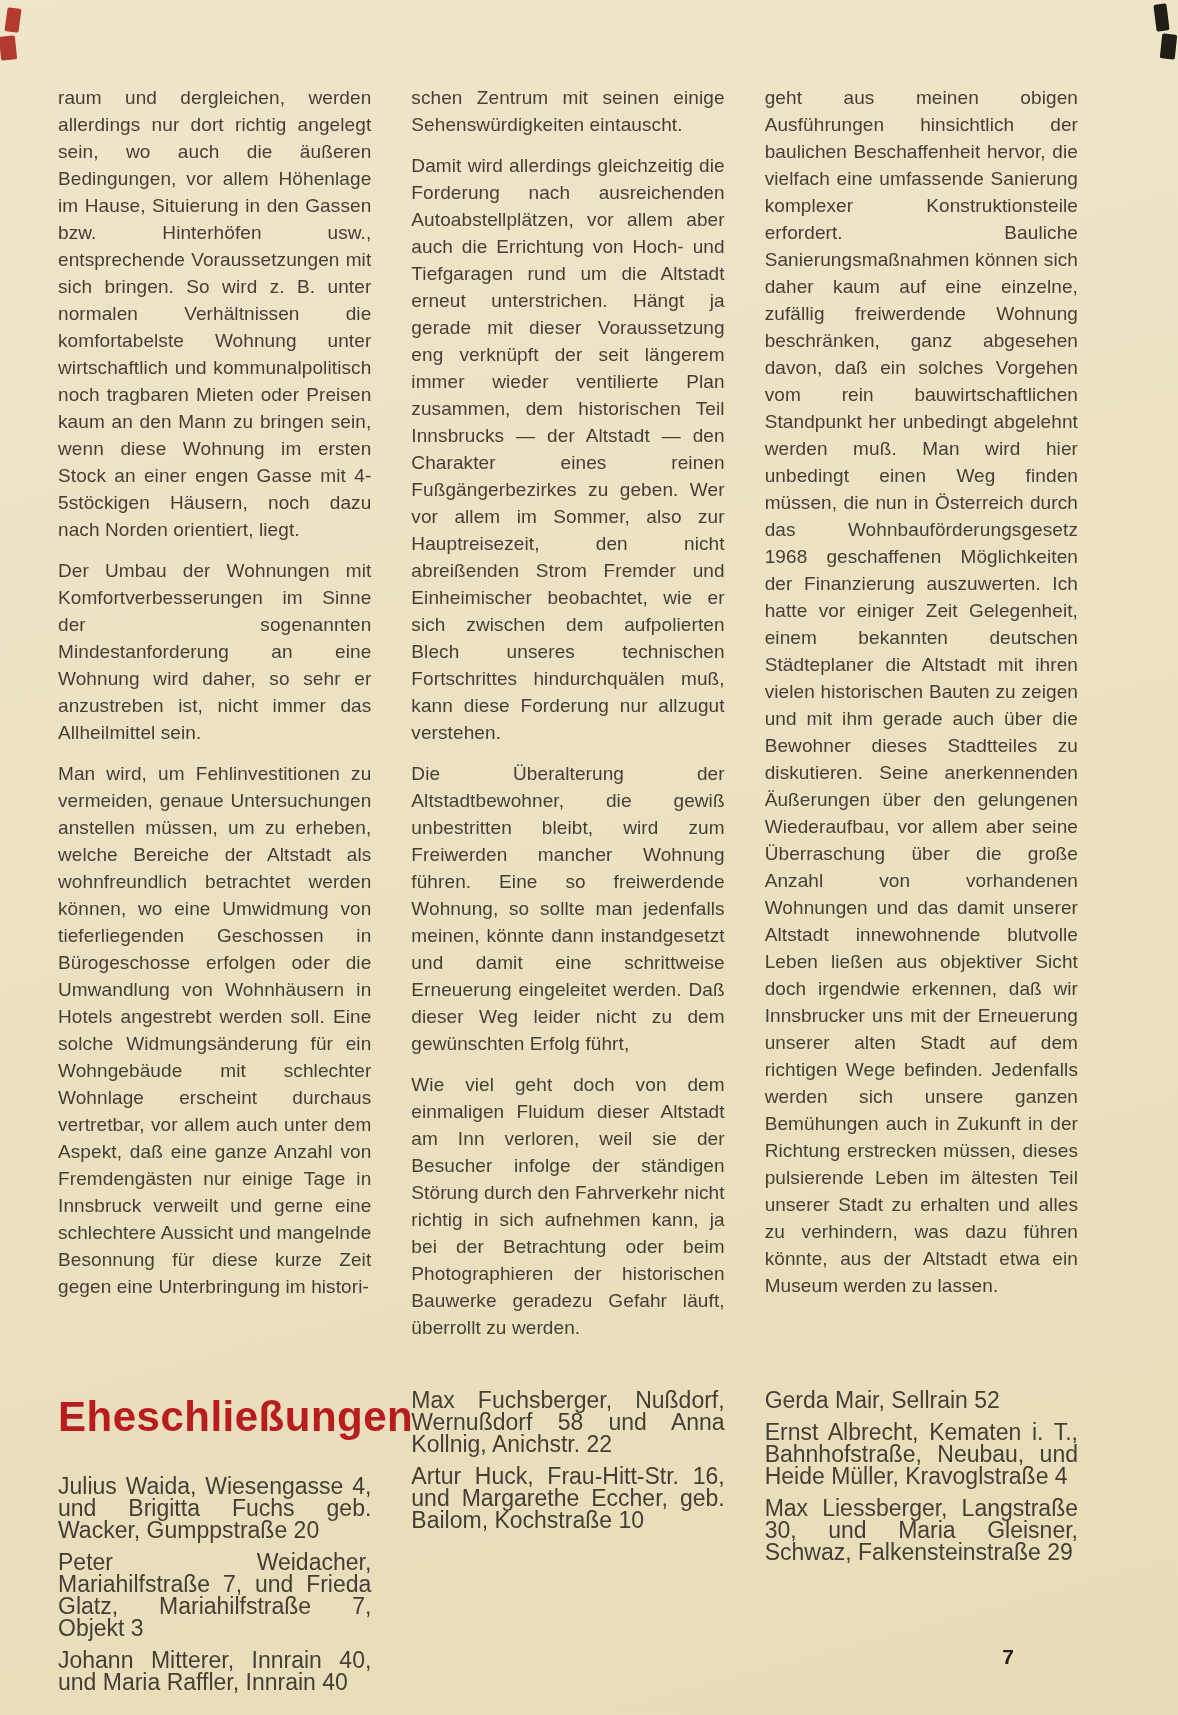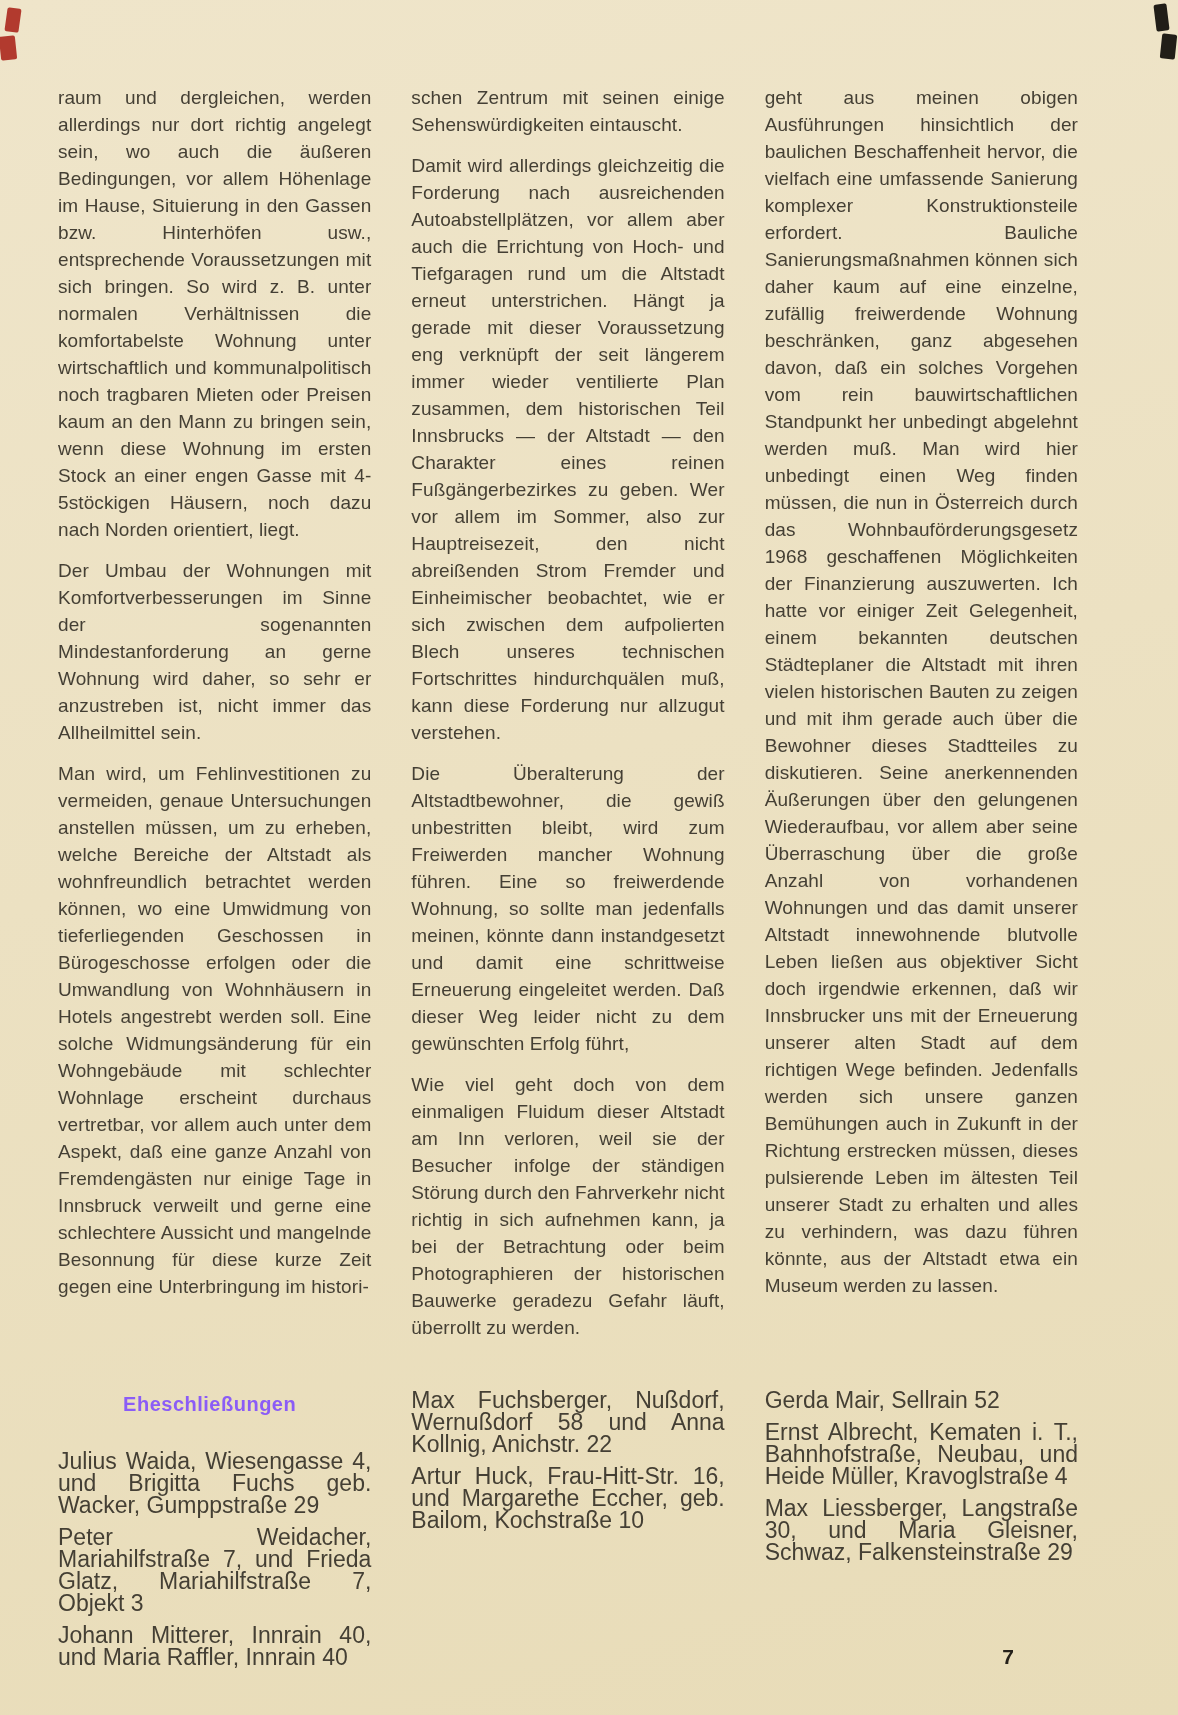--- a/index.html
+++ b/index.html
@@ -18,21 +18,21 @@
     text-align:justify;text-justify:inter-word;
     margin:0 0 14px 0;letter-spacing:.1px;
   }
   h1.section-title{
     font-size:45px;font-weight:700;color:#16130e;
     text-align:center;letter-spacing:1.5px;
     margin:44px 0 0 0;
   }
   .registry{margin-top:34px;}
   h2.subsection-title{
-    font-size:20px;font-weight:700;color:#8b5cf6;
+    font-size:42px;font-weight:700;color:#b91c1c;
     text-align:center;margin:4px 10px 34px 0;letter-spacing:.5px;
   }
   p.entry{
     font-size:23px;line-height:22px;
     text-align:justify;text-justify:inter-word;
     margin:0 0 10px 0;
   }
   .page-number{
     position:absolute;right:164px;bottom:46px;
     font-size:21px;font-weight:700;color:#25211a;
@@ -49,39 +49,39 @@
 <div class="mark red-1" style="background: rgb(178, 58, 46);"></div>
 <div class="mark red-2" style="background: rgb(178, 58, 46);"></div>
 <div class="mark black-1" style="background: rgb(33, 30, 24);"></div>
 <div class="mark black-2" style="background: rgb(33, 30, 24);"></div>
 
 <div class="content">
 
   <div class="cols">
     <div class="col">
       <p class="body">raum und dergleichen, werden allerdings nur dort richtig angelegt sein, wo auch die äußeren Bedingungen, vor allem Höhenlage im Hause, Situierung in den Gassen bzw. Hinterhöfen usw., entsprechende Voraussetzungen mit sich bringen. So wird z. B. unter normalen Verhältnissen die komfortabelste Wohnung unter wirtschaftlich und kommunalpolitisch noch tragbaren Mieten oder Preisen kaum an den Mann zu bringen sein, wenn diese Wohnung im ersten Stock an einer engen Gasse mit 4-5stöckigen Häusern, noch dazu nach Norden orientiert, liegt.</p>
-      <p class="body">Der Umbau der Wohnungen mit Komfortverbesserungen im Sinne der sogenannten Mindestanforderung an gerne Wohnung wird daher, so sehr er anzustreben ist, nicht immer das Allheilmittel sein.</p>
+      <p class="body">Der Umbau der Wohnungen mit Komfortverbesserungen im Sinne der sogenannten Mindestanforderung an eine Wohnung wird daher, so sehr er anzustreben ist, nicht immer das Allheilmittel sein.</p>
       <p class="body">Man wird, um Fehlinvestitionen zu vermeiden, genaue Untersuchungen anstellen müssen, um zu erheben, welche Bereiche der Altstadt als wohnfreundlich betrachtet werden können, wo eine Umwidmung von tieferliegenden Geschossen in Bürogeschosse erfolgen oder die Umwandlung von Wohnhäusern in Hotels angestrebt werden soll. Eine solche Widmungsänderung für ein Wohngebäude mit schlechter Wohnlage erscheint durchaus vertretbar, vor allem auch unter dem Aspekt, daß eine ganze Anzahl von Fremdengästen nur einige Tage in Innsbruck verweilt und gerne eine schlechtere Aussicht und mangelnde Besonnung für diese kurze Zeit gegen eine Unterbringung im histori-</p>
     </div>
     <div class="col">
       <p class="body">schen Zentrum mit seinen einige Sehenswürdigkeiten eintauscht.</p>
       <p class="body">Damit wird allerdings gleichzeitig die Forderung nach ausreichenden Autoabstellplätzen, vor allem aber auch die Errichtung von Hoch- und Tiefgaragen rund um die Altstadt erneut unterstrichen. Hängt ja gerade mit dieser Voraussetzung eng verknüpft der seit längerem immer wieder ventilierte Plan zusammen, dem historischen Teil Innsbrucks — der Altstadt — den Charakter eines reinen Fußgängerbezirkes zu geben. Wer vor allem im Sommer, also zur Hauptreisezeit, den nicht abreißenden Strom Fremder und Einheimischer beobachtet, wie er sich zwischen dem aufpolierten Blech unseres technischen Fortschrittes hindurchquälen muß, kann diese Forderung nur allzugut verstehen.</p>
       <p class="body">Die Überalterung der Altstadtbewohner, die gewiß unbestritten bleibt, wird zum Freiwerden mancher Wohnung führen. Eine so freiwerdende Wohnung, so sollte man jedenfalls meinen, könnte dann instandgesetzt und damit eine schrittweise Erneuerung eingeleitet werden. Daß dieser Weg leider nicht zu dem gewünschten Erfolg führt,</p>
       <p class="body">Wie viel geht doch von dem einmaligen Fluidum dieser Altstadt am Inn verloren, weil sie der Besucher infolge der ständigen Störung durch den Fahrverkehr nicht richtig in sich aufnehmen kann, ja bei der Betrachtung oder beim Photographieren der historischen Bauwerke geradezu Gefahr läuft, überrollt zu werden.</p>
     </div>
     <div class="col">
       <p class="body">geht aus meinen obigen Ausführungen hinsichtlich der baulichen Beschaffenheit hervor, die vielfach eine umfassende Sanierung komplexer Konstruktionsteile erfordert. Bauliche Sanierungsmaßnahmen können sich daher kaum auf eine einzelne, zufällig freiwerdende Wohnung beschränken, ganz abgesehen davon, daß ein solches Vorgehen vom rein bauwirtschaftlichen Standpunkt her unbedingt abgelehnt werden muß. Man wird hier unbedingt einen Weg finden müssen, die nun in Österreich durch das Wohnbauförderungsgesetz 1968 geschaffenen Möglichkeiten der Finanzierung auszuwerten. Ich hatte vor einiger Zeit Gelegenheit, einem bekannten deutschen Städteplaner die Altstadt mit ihren vielen historischen Bauten zu zeigen und mit ihm gerade auch über die Bewohner dieses Stadtteiles zu diskutieren. Seine anerkennenden Äußerungen über den gelungenen Wiederaufbau, vor allem aber seine Überraschung über die große Anzahl von vorhandenen Wohnungen und das damit unserer Altstadt innewohnende blutvolle Leben ließen aus objektiver Sicht doch irgendwie erkennen, daß wir Innsbrucker uns mit der Erneuerung unserer alten Stadt auf dem richtigen Wege befinden. Jedenfalls werden sich unsere ganzen Bemühungen auch in Zukunft in der Richtung erstrecken müssen, dieses pulsierende Leben im ältesten Teil unserer Stadt zu erhalten und alles zu verhindern, was dazu führen könnte, aus der Altstadt etwa ein Museum werden zu lassen.</p>
     </div>
   </div>
 
 
   <div class="cols registry">
     <div class="col">
       <h2 class="subsection-title">Eheschließungen</h2>
-      <p class="entry">Julius Waida, Wiesengasse 4, und Brigitta Fuchs geb. Wacker, Gumppstraße 29</p>
+      <p class="entry">Julius Waida, Wiesengasse 4, und Brigitta Fuchs geb. Wacker, Gumppstraße 20</p>
       <p class="entry">Peter Weidacher, Mariahilfstraße 7, und Frieda Glatz, Mariahilfstraße 7, Objekt 3</p>
       <p class="entry">Johann Mitterer, Innrain 40, und Maria Raffler, Innrain 40</p>
 
     </div>
     <div class="col">
       <p class="entry">Max Fuchsberger, Nußdorf, Wernußdorf 58 und Anna Kollnig, Anichstr. 22</p>
       <p class="entry">Artur Huck, Frau-Hitt-Str. 16, und Margarethe Eccher, geb. Bailom, Kochstraße 10</p>
 
     </div>
     <div class="col">

